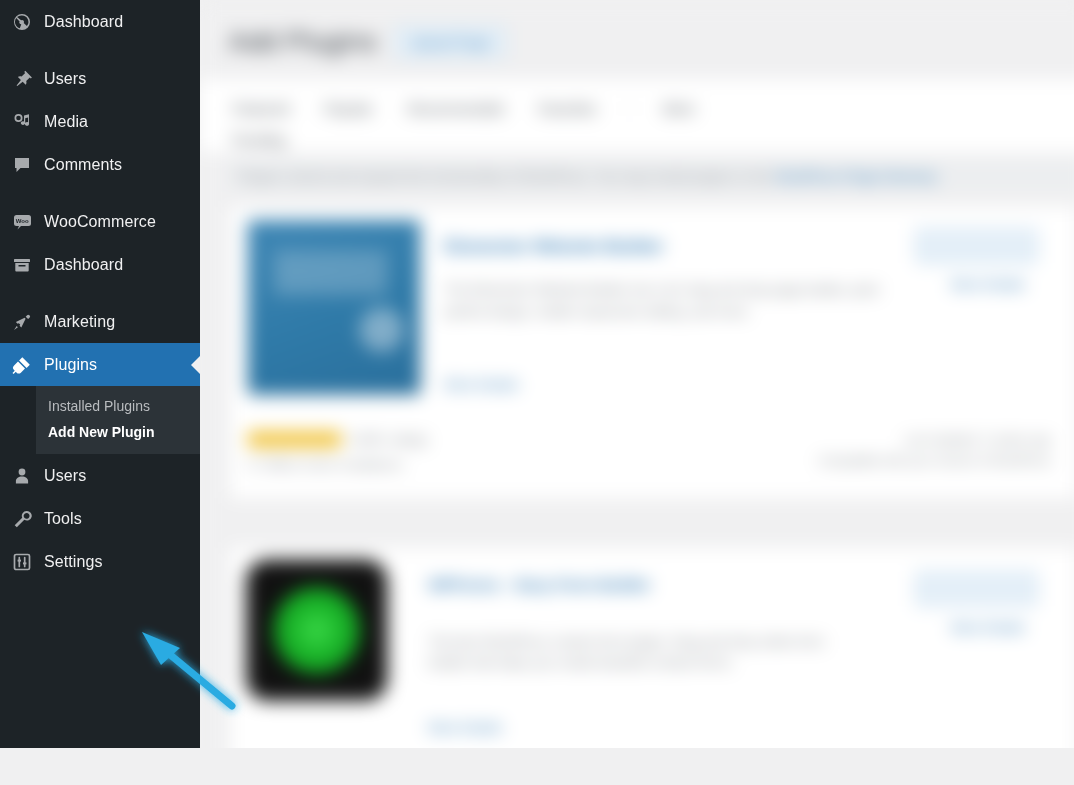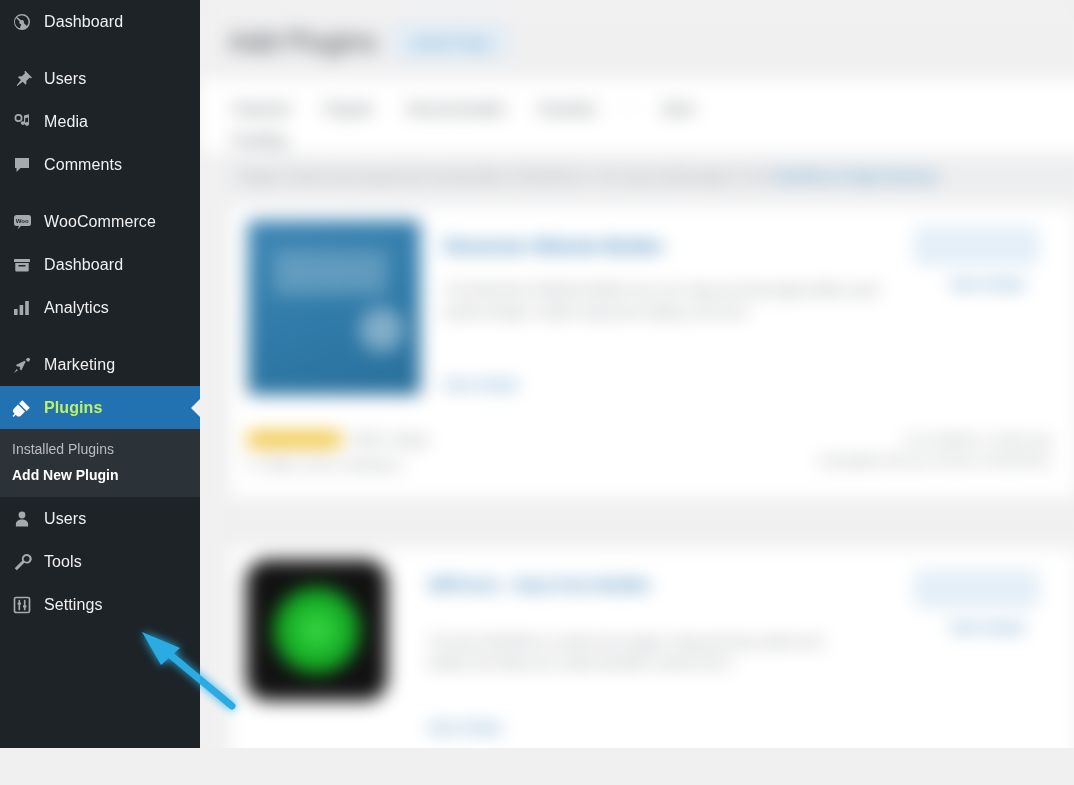--- a/index.html
+++ b/index.html
@@ -95,29 +95,29 @@
   .menu-item {
     position:relative; display:flex; align-items:center;
     height:43px; padding-left:12px; color:#f0f0f1;
     font-size:16px; letter-spacing:.1px;
   }
   .menu-item .ico {
     width:32px; min-width:32px; display:flex; align-items:center; justify-content:flex-start;
     color:#a7aaad;
   }
   .menu-item .ico svg { display:block; }
-  .menu-item.current { background:#2271b1; color:#bef264; font-weight:700; }
+  .menu-item.current { background:#2271b1; color:#ffffff; font-weight:400; }
   .menu-item.current .ico { color:#fff; }
   .menu-item.current:after {
     content:""; position:absolute; right:0; top:50%; transform:translateY(-50%);
     border-style:solid; border-width:9px 9px 9px 0;
     border-color:transparent #f0f0f1 transparent transparent;
   }
   .menu-gap { height:14px; }
-  .submenu { background:#2c3338; padding:7px 9px 9px 0; }
+  .submenu { background:#2c3338; padding:7px 9px 9px 0;margin-left:36px; }
   .submenu-item {
     display:block; padding:5px 0 5px 12px; font-size:14px; color:#b9bcbf;
   }
   .submenu-item.current { color:#fff; font-weight:bold; }
 
   
   .arrow-layer { position:absolute; left:0; top:0; width:1074px; height:785px; z-index:9; pointer-events:none; }
 </style>
 </head>
 <body>
@@ -236,30 +236,20 @@
     <div class="menu-item">
       <span class="ico">
         <svg width="20" height="20" viewBox="0 0 20 20" fill="currentColor">
             <rect x="2" y="4" width="16" height="3" rx="0.6"></rect>
             <path d="M3.3 8h13.4v7.6a.9.9 0 01-.9.9H4.2a.9.9 0 01-.9-.9V8zm3.2 2v1.6h7V10h-7z"></path>
           </svg>
       </span>
       <span>Dashboard</span>
     </div>
 
-    <div class="menu-item">
-      <span class="ico">
-        <svg width="20" height="20" viewBox="0 0 20 20" fill="currentColor">
-            <rect x="2" y="11" width="3.6" height="6" rx="0.5"></rect>
-            <rect x="7.6" y="7" width="3.6" height="10" rx="0.5"></rect>
-            <rect x="13.2" y="3" width="3.6" height="14" rx="0.5"></rect>
-          </svg>
-      </span>
-      <span>Analytics</span>
-    </div>
 
     <div class="menu-gap"></div>
 
     <div class="menu-item">
       <span class="ico">
         <svg width="20" height="20" viewBox="0 0 20 20" fill="currentColor">
             <path d="M17.4 3.3a1.6 1.6 0 00-2.3 0l-1.4 1.4 2.4 2.4 1.4-1.4a1.6 1.6 0 000-2.4zM12.6 5.8L3.9 10.1l1.7 1.7 1.2-.6 1.4 1.4-.6 1.2 1.7 1.7 4.3-8.7-1-1zM4.7 14.1L2 18l3.9-2.7-1.2-1.2z"></path>
           </svg>
       </span>
       <span>Marketing</span>

